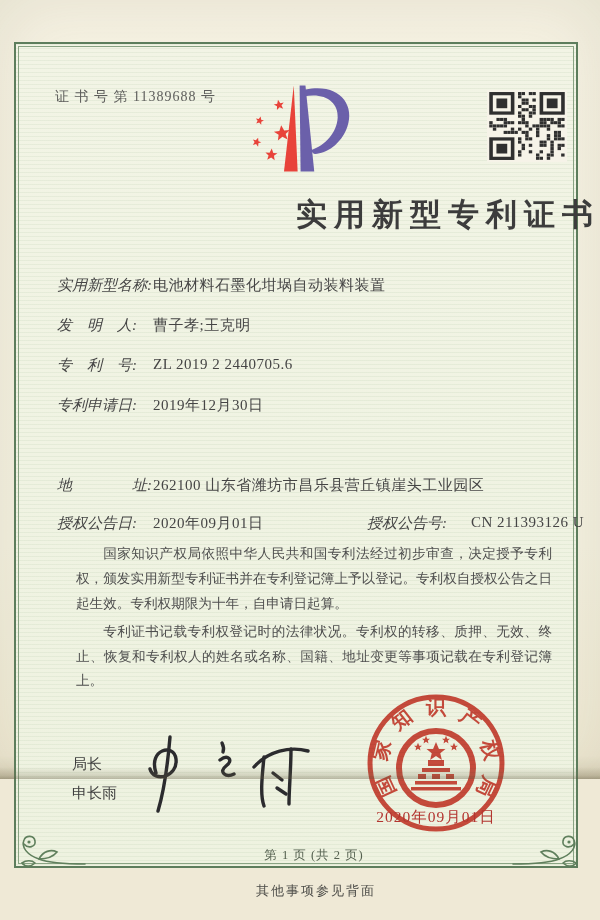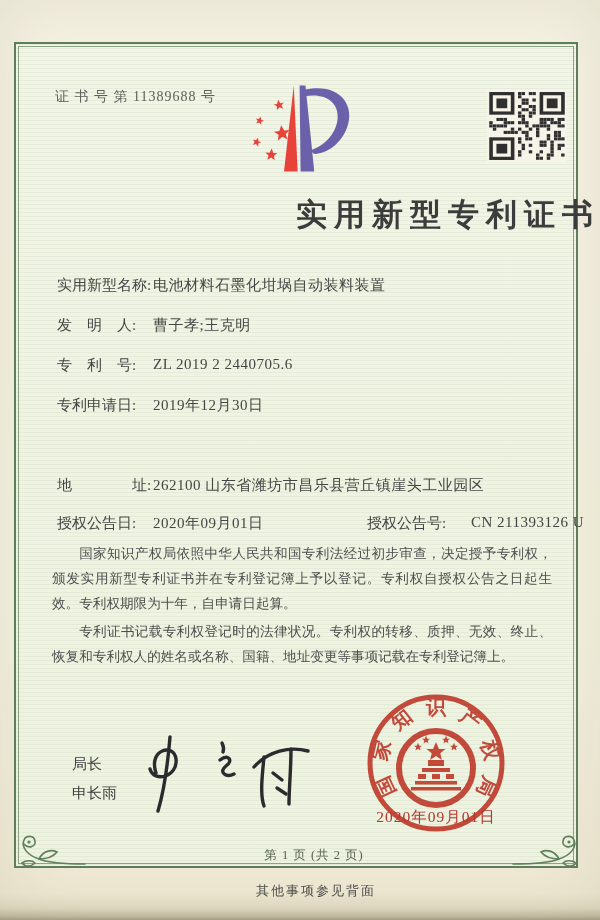--- a/index.html
+++ b/index.html
@@ -7,21 +7,21 @@
     --border-green:#5d7d5c;
     --logo-red:#e8433a;
     --logo-purple:#6b60aa;
     --qr-dark:#2f2f2f;
     --ink:#454545;
   }
   *{margin:0;padding:0;box-sizing:border-box;}
   html,body{width:600px;height:920px;overflow:hidden;}
   body{font-family:"Liberation Serif","DejaVu Serif",serif;background:#efe9d6;}
   .page{
-    position:relative;width:600px;height:920px;
+    position:relative;width:600px;height:779px;
     background:linear-gradient(180deg,#f6f2e3 0%,#f4f1e0 70%,#efe9d4 97%,#d9d2ba 100%);
     box-shadow:inset 0 0 70px rgba(120,110,75,.14);
   }
   
   .frame{
     position:absolute;left:14px;top:42px;width:564px;height:826px;
     border:2.5px solid var(--border-green);
     background:
       repeating-linear-gradient(180deg, rgba(130,165,120,.10) 0 1px, rgba(130,165,120,0) 1px 4px),
       linear-gradient(180deg,#f2f4e5,#eef2e0);
@@ -31,27 +31,27 @@
     border:1px solid #89a383;
   }
   .cert-no{position:absolute;left:55px;top:88px;font-size:14px;letter-spacing:1px;color:#5d5d5b;}
   .logo{position:absolute;left:243px;top:76px;width:122px;height:106px;}
   .qr{position:absolute;left:487px;top:90px;width:80px;height:72px;}
   .title{
     position:absolute;left:0;top:194px;width:100%;text-align:right;
     font-size:31px;font-weight:600;letter-spacing:7px;color:#3c3c3c;
   }
   .field{position:absolute;left:57px;font-size:15px;color:var(--ink);display:flex;}
-  .field .lbl{white-space:pre;min-width:96px;flex:none;}
+  .field .lbl{white-space:pre;min-width:96px;flex:none;font-style:italic;}
   .field .val{white-space:pre;letter-spacing:.5px;}
   .grant-no{position:absolute;left:310px;top:0;display:flex;font-size:15px;color:var(--ink);}
   .grant-no .lbl{white-space:pre;margin-right:8px;}
   .body-text{position:absolute;left:52px;top:542px;width:500px;color:#4e4e4e;
     font-size:13.6px;line-height:1.83;text-align:justify;}
-  .body-text p{text-indent:2em;margin-bottom:3px;}
+  .body-text p{text-indent:2em;margin-bottom:3px;margin-left:24px;}
   .director{position:absolute;left:72px;top:750px;font-size:15px;color:#3e3e3e;line-height:29px;}
   .signature{position:absolute;left:128px;top:733px;width:195px;height:82px;}
   .seal{position:absolute;left:361px;top:688px;width:150px;height:150px;opacity:.9;mix-blend-mode:multiply;}
   .seal-char{fill:var(--seal-red);font-size:20px;font-weight:700;text-anchor:middle;
     dominant-baseline:central;font-family:"Liberation Serif",serif;}
   .seal-date{position:absolute;left:354px;top:807px;width:164px;text-align:center;
     font-size:15.5px;color:#b33530;letter-spacing:1px;}
   .page-info{position:absolute;left:14px;top:847px;width:564px;text-align:center;
     font-size:12.5px;color:#54604f;letter-spacing:1px;padding-left:36px;}
   .flourish{position:absolute;width:72px;height:36px;}

